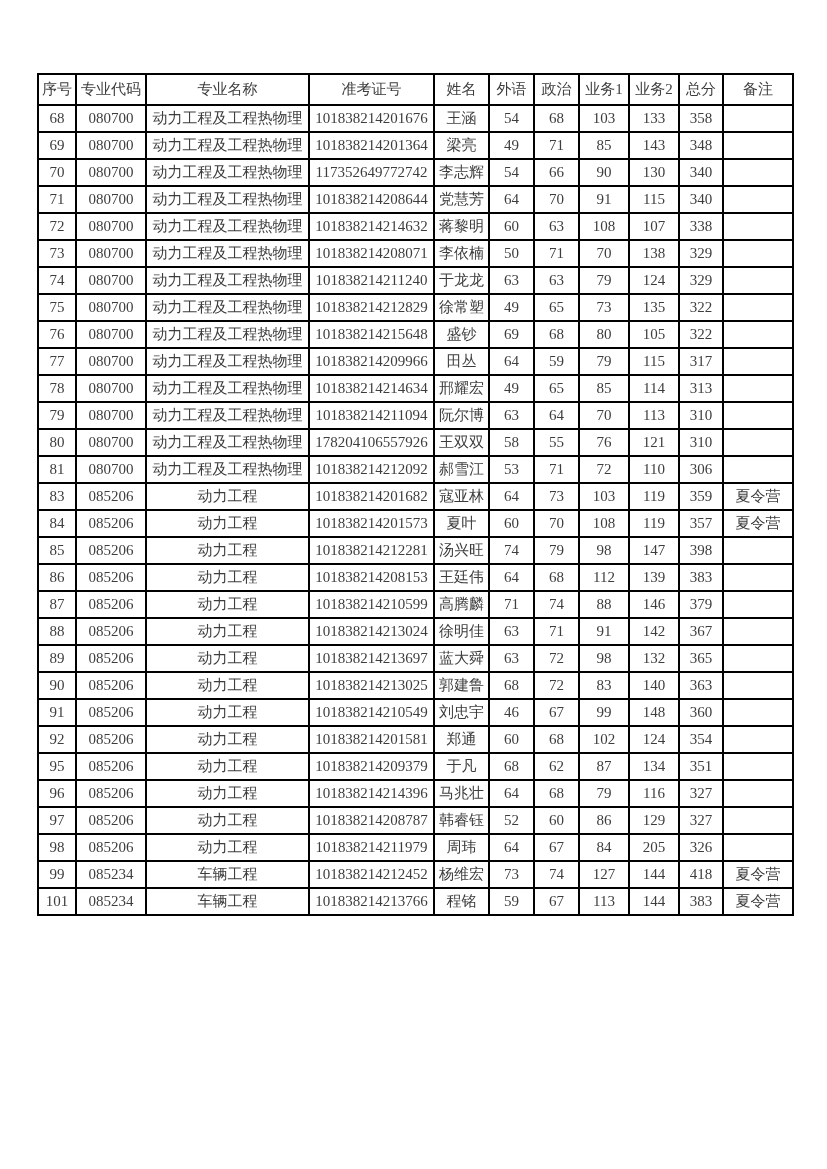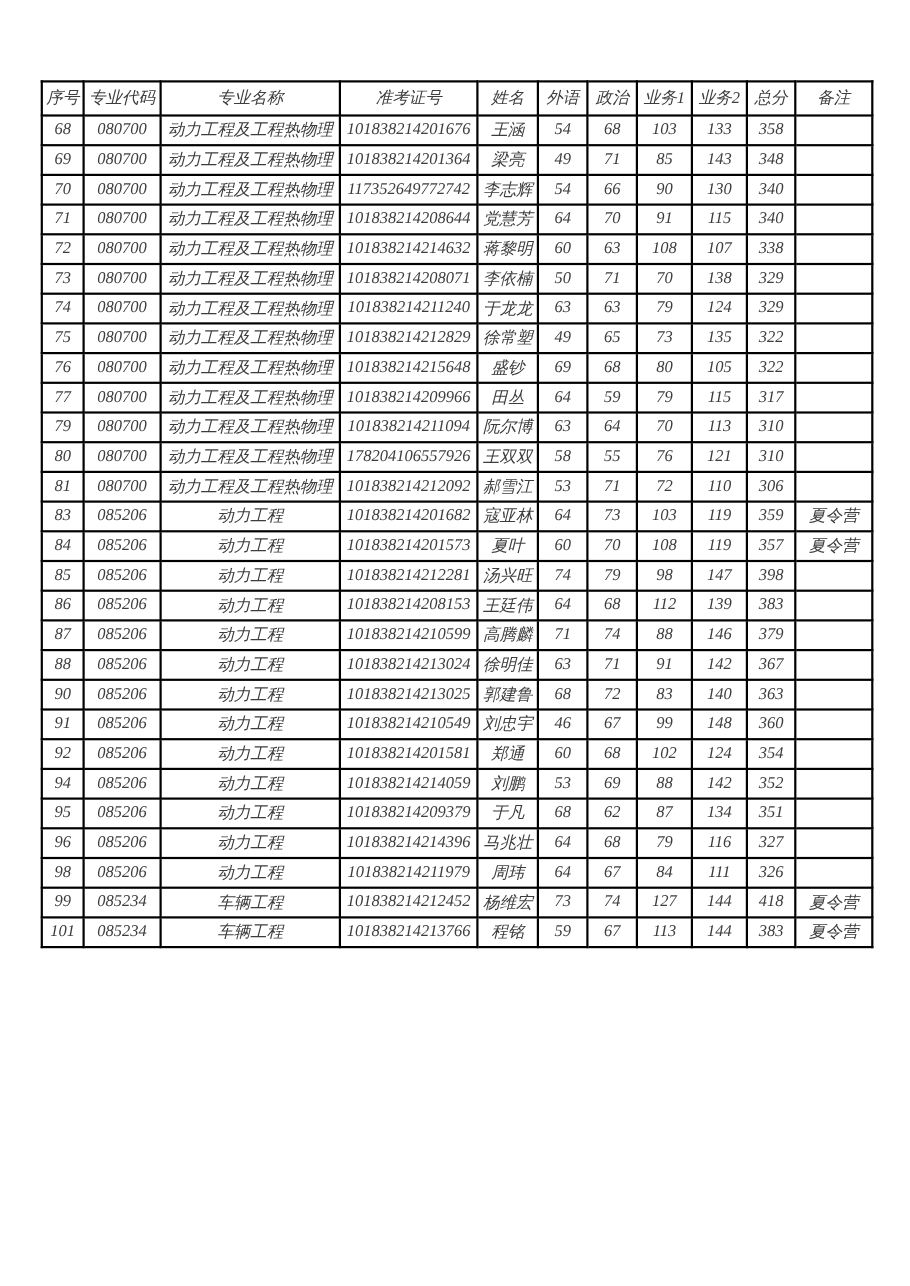--- a/index.html
+++ b/index.html
@@ -19,21 +19,20 @@
     inset: 0;
     background: #ffffff;
   }
   table.score-table {
     position: absolute;
     left: 37px;
     top: 73px;
     border-collapse: collapse;
     table-layout: fixed;
     border: 2px solid #000000;
-    font-style: italic;
   }
   .score-table th,
   .score-table td {
     border: 2px solid #000000;
     text-align: center;
     vertical-align: middle;
     padding: 0 1px;
     margin: 0;
     color: #3d3d3d;
     font-weight: normal;
@@ -220,20 +219,33 @@
           <td>101838214209966</td>
           <td>田丛</td>
           <td>64</td>
           <td>59</td>
           <td>79</td>
           <td>115</td>
           <td>317</td>
           <td></td>
         </tr>
         <tr>
+          <td>78</td>
+          <td>080700</td>
+          <td>动力工程及工程热物理</td>
+          <td>101838214214634</td>
+          <td>邢耀宏</td>
+          <td>49</td>
+          <td>65</td>
+          <td>85</td>
+          <td>114</td>
+          <td>313</td>
+          <td></td>
+        </tr>
+        <tr>
           <td>79</td>
           <td>080700</td>
           <td>动力工程及工程热物理</td>
           <td>101838214211094</td>
           <td>阮尔博</td>
           <td>63</td>
           <td>64</td>
           <td>70</td>
           <td>113</td>
           <td>310</td>
@@ -337,20 +349,33 @@
           <td>101838214213024</td>
           <td>徐明佳</td>
           <td>63</td>
           <td>71</td>
           <td>91</td>
           <td>142</td>
           <td>367</td>
           <td></td>
         </tr>
         <tr>
+          <td>89</td>
+          <td>085206</td>
+          <td>动力工程</td>
+          <td>101838214213697</td>
+          <td>蓝大舜</td>
+          <td>63</td>
+          <td>72</td>
+          <td>98</td>
+          <td>132</td>
+          <td>365</td>
+          <td></td>
+        </tr>
+        <tr>
           <td>90</td>
           <td>085206</td>
           <td>动力工程</td>
           <td>101838214213025</td>
           <td>郭建鲁</td>
           <td>68</td>
           <td>72</td>
           <td>83</td>
           <td>140</td>
           <td>363</td>
@@ -376,33 +401,20 @@
           <td>101838214201581</td>
           <td>郑通</td>
           <td>60</td>
           <td>68</td>
           <td>102</td>
           <td>124</td>
           <td>354</td>
           <td></td>
         </tr>
         <tr>
-          <td>94</td>
-          <td>085206</td>
-          <td>动力工程</td>
-          <td>101838214214059</td>
-          <td>刘鹏</td>
-          <td>53</td>
-          <td>69</td>
-          <td>88</td>
-          <td>142</td>
-          <td>352</td>
-          <td></td>
-        </tr>
-        <tr>
           <td>95</td>
           <td>085206</td>
           <td>动力工程</td>
           <td>101838214209379</td>
           <td>于凡</td>
           <td>68</td>
           <td>62</td>
           <td>87</td>
           <td>134</td>
           <td>351</td>
@@ -415,29 +427,42 @@
           <td>101838214214396</td>
           <td>马兆壮</td>
           <td>64</td>
           <td>68</td>
           <td>79</td>
           <td>116</td>
           <td>327</td>
           <td></td>
         </tr>
         <tr>
+          <td>97</td>
+          <td>085206</td>
+          <td>动力工程</td>
+          <td>101838214208787</td>
+          <td>韩睿钰</td>
+          <td>52</td>
+          <td>60</td>
+          <td>86</td>
+          <td>129</td>
+          <td>327</td>
+          <td></td>
+        </tr>
+        <tr>
           <td>98</td>
           <td>085206</td>
           <td>动力工程</td>
           <td>101838214211979</td>
           <td>周玮</td>
           <td>64</td>
           <td>67</td>
           <td>84</td>
-          <td>111</td>
+          <td>205</td>
           <td>326</td>
           <td></td>
         </tr>
         <tr>
           <td>99</td>
           <td>085234</td>
           <td>车辆工程</td>
           <td>101838214212452</td>
           <td>杨维宏</td>
           <td>73</td>

